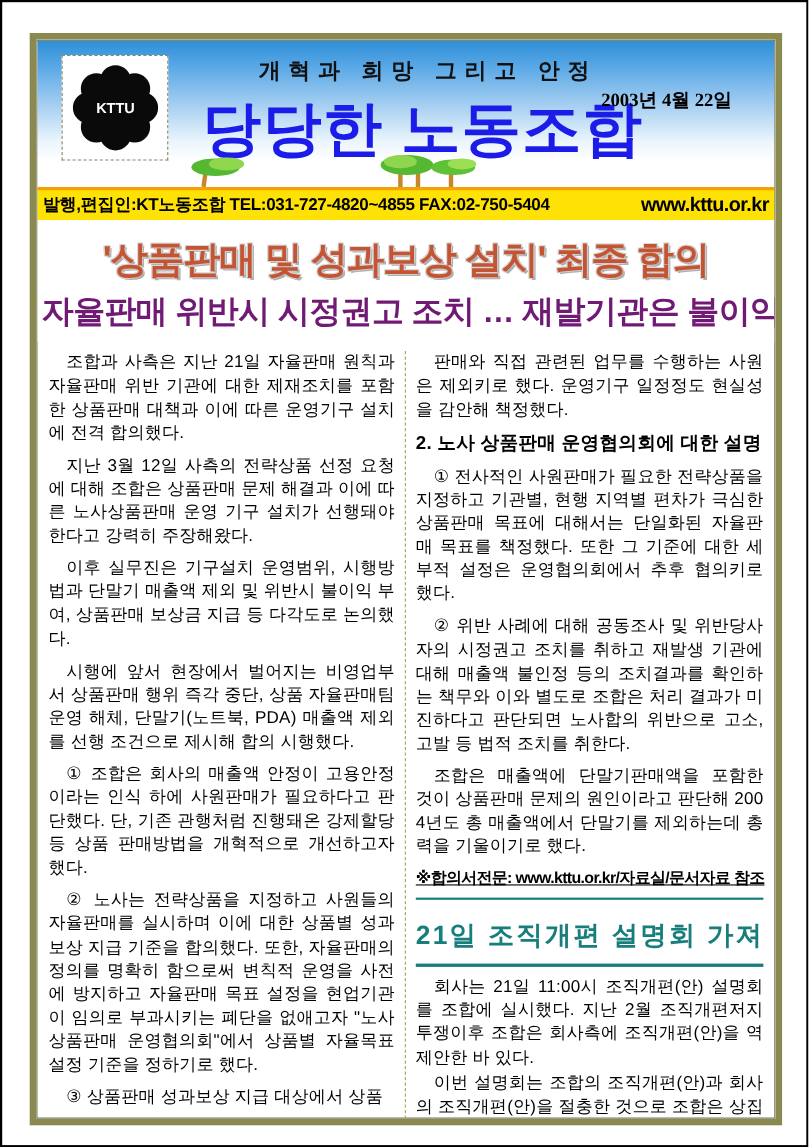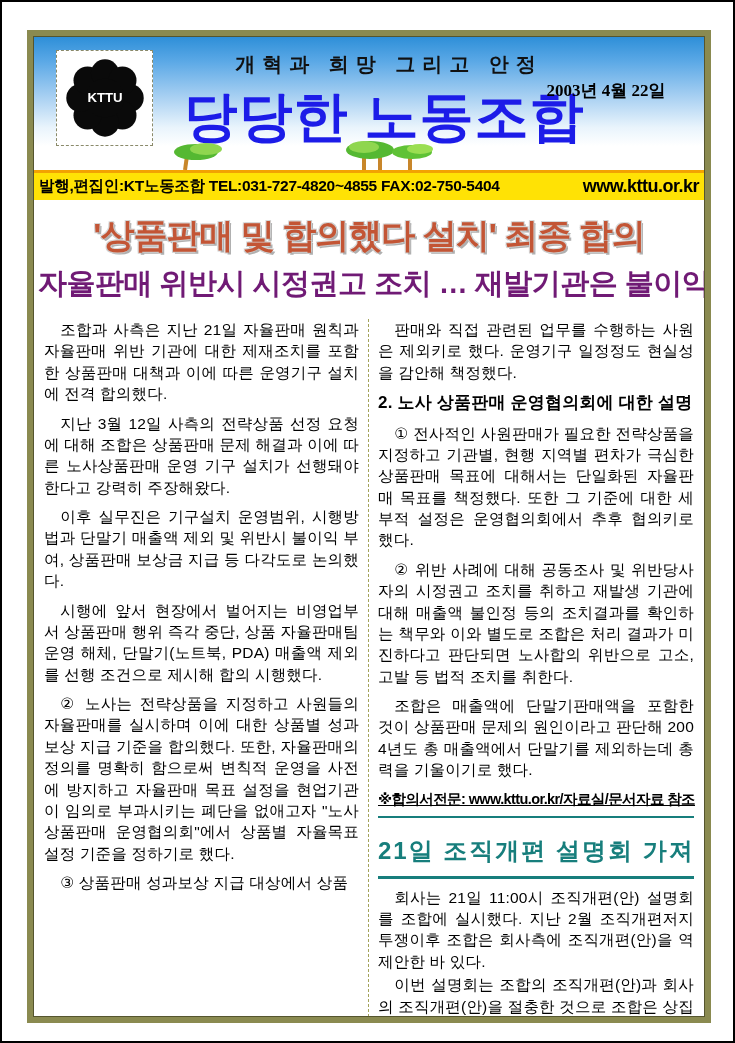--- a/index.html
+++ b/index.html
@@ -136,31 +136,32 @@
           <ellipse cx="86" cy="9" rx="13" ry="5" fill="#9ade52"></ellipse>
         </svg>
       </div>
 
       <div class="pub-bar">
         <span class="pub-info">발행,편집인:KT노동조합 TEL:031-727-4820~4855 FAX:02-750-5404</span>
         <span class="pub-site">www.kttu.or.kr</span>
       </div>
 
       <div class="headline">
-        <div class="headline-title">'상품판매 및 합의했다 설치' 최종 합의</div>
+        <div class="headline-title">'상품판매 및 성과보상 설치' 최종 합의</div>
         <div class="headline-sub">자율판매 위반시 시정권고 조치 … 재발기관은 불이익 조치</div>
       </div>
 
       <div class="columns">
 
         <div class="col col-left">
           <p class="para">조합과 사측은 지난 21일 자율판매 원칙과 자율판매 위반 기관에 대한 제재조치를 포함한 상품판매 대책과 이에 따른 운영기구 설치에 전격 합의했다.</p>
           <p class="para">지난 3월 12일 사측의 전략상품 선정 요청에 대해 조합은 상품판매 문제 해결과 이에 따른 노사상품판매 운영 기구 설치가 선행돼야 한다고 강력히 주장해왔다.</p>
           <p class="para">이후 실무진은 기구설치 운영범위, 시행방법과 단말기 매출액 제외 및 위반시 불이익 부여, 상품판매 보상금 지급 등 다각도로 논의했다.</p>
           <p class="para">시행에 앞서 현장에서 벌어지는 비영업부서 상품판매 행위 즉각 중단, 상품 자율판매팀 운영 해체, 단말기(노트북, PDA) 매출액 제외를 선행 조건으로 제시해 합의 시행했다.</p>
+          <p class="para">① 조합은 회사의 매출액 안정이 고용안정이라는 인식 하에 사원판매가 필요하다고 판단했다. 단, 기존 관행처럼 진행돼온 강제할당 등 상품 판매방법을 개혁적으로 개선하고자 했다.</p>
           <p class="para">② 노사는 전략상품을 지정하고 사원들의 자율판매를 실시하며 이에 대한 상품별 성과 보상 지급 기준을 합의했다. 또한, 자율판매의 정의를 명확히 함으로써 변칙적 운영을 사전에 방지하고 자율판매 목표 설정을 현업기관이 임의로 부과시키는 폐단을 없애고자 "노사상품판매 운영협의회"에서 상품별 자율목표 설정 기준을 정하기로 했다.</p>
           <p class="para">③ 상품판매 성과보상 지급 대상에서 상품</p>
         </div>
 
         <div class="col col-right">
           <p class="para">판매와 직접 관련된 업무를 수행하는 사원은 제외키로 했다. 운영기구 일정정도 현실성을 감안해 책정했다.</p>
           <h3 class="sec-heading">2. 노사 상품판매 운영협의회에 대한 설명</h3>
           <p class="para">① 전사적인 사원판매가 필요한 전략상품을 지정하고 기관별, 현행 지역별 편차가 극심한 상품판매 목표에 대해서는 단일화된 자율판매 목표를 책정했다. 또한 그 기준에 대한 세부적 설정은 운영협의회에서 추후 협의키로 했다.</p>
           <p class="para">② 위반 사례에 대해 공동조사 및 위반당사자의 시정권고 조치를 취하고 재발생 기관에 대해 매출액 불인정 등의 조치결과를 확인하는 책무와 이와 별도로 조합은 처리 결과가 미진하다고 판단되면 노사합의 위반으로 고소, 고발 등 법적 조치를 취한다.</p>
           <p class="para">조합은 매출액에 단말기판매액을 포함한 것이 상품판매 문제의 원인이라고 판단해 2004년도 총 매출액에서 단말기를 제외하는데 총력을 기울이기로 했다.</p>

